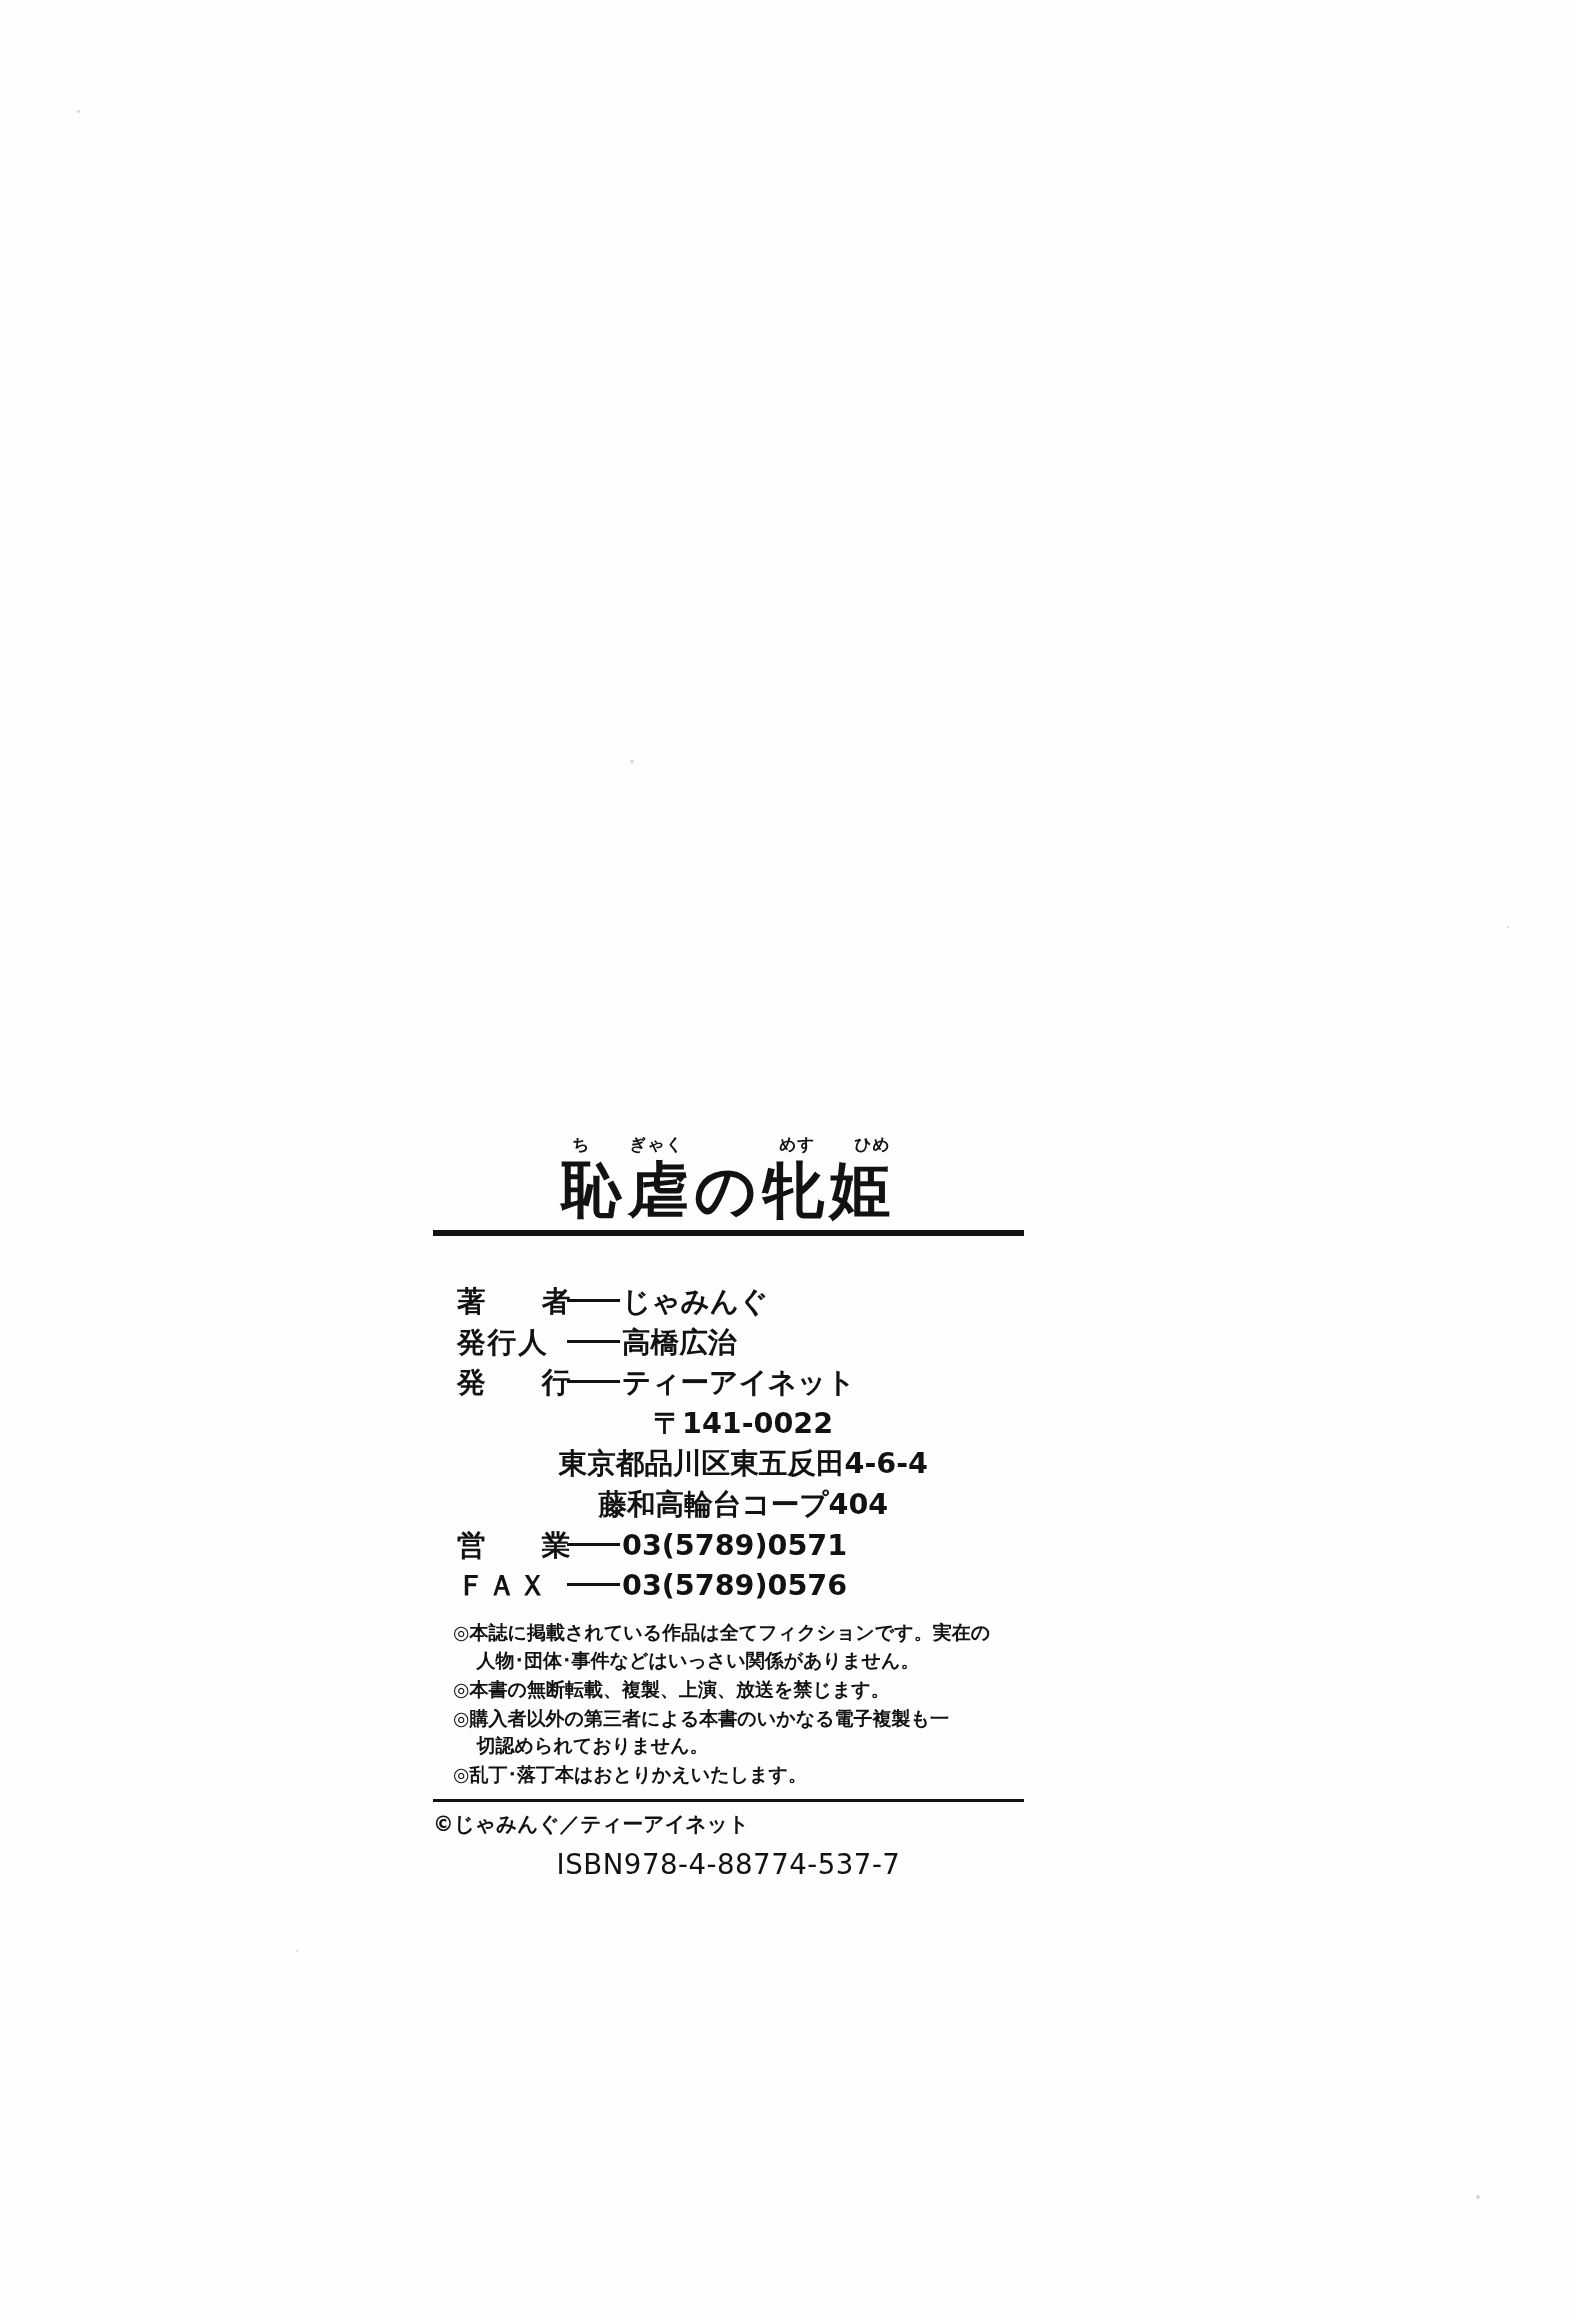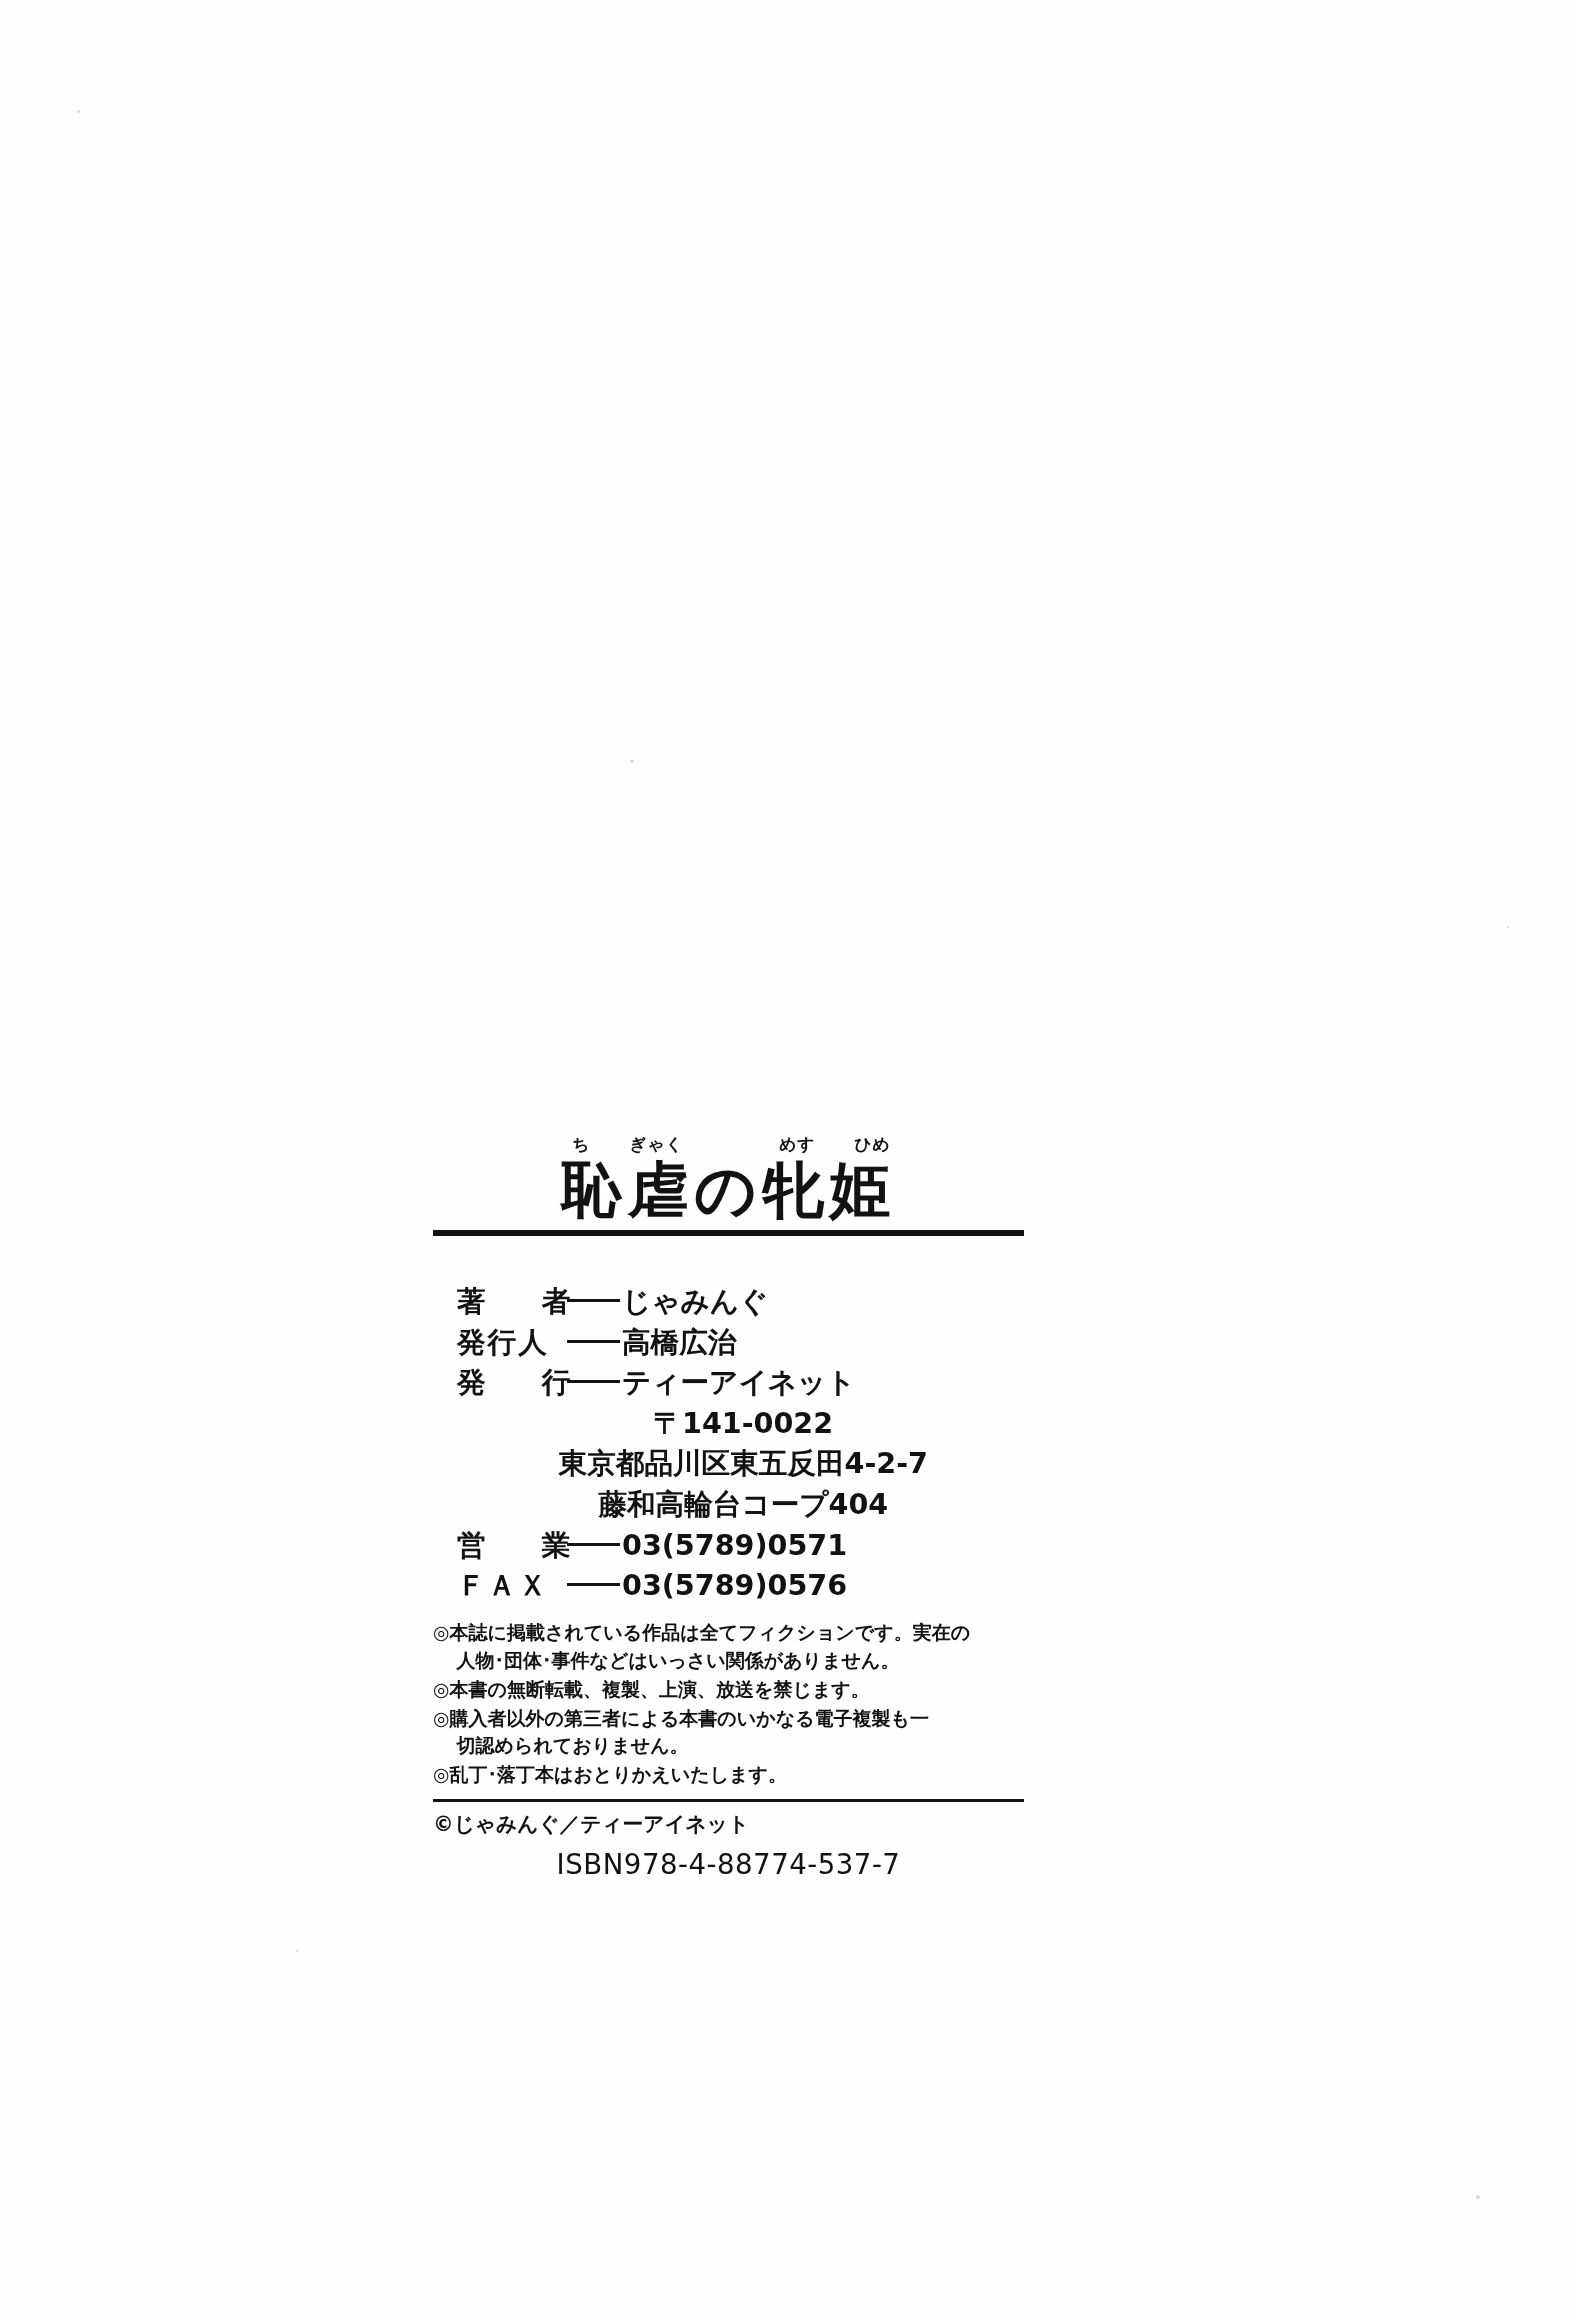--- a/index.html
+++ b/index.html
@@ -123,20 +123,21 @@
   .notes {
     margin-top: 13.8px;
     font-family: "DejaVu Sans", sans-serif;
     font-weight: bold;
     font-size: 19px;
     line-height: 1.46;
   }
   .note {
     margin-bottom: 1px;
     text-indent: 0;
+    margin-left: 20px;
   }
   .note .cont {
     display: block;
     padding-left: 23.6px;
   }
 
   .rule-bottom {
     border-top: 3px solid #121212;
     margin-top: 9.9px;
   }
@@ -198,21 +199,21 @@
       <span class="credit-value">高橋広治</span>
     </div>
 
     <div class="credit-row">
       <span class="credit-label">発　行</span>
       <span class="dash"></span>
       <span class="credit-value">ティーアイネット</span>
     </div>
 
     <div class="addr-line">〒141-0022</div>
-    <div class="addr-line">東京都品川区東五反田4-2-7</div>
+    <div class="addr-line">東京都品川区東五反田4-6-4</div>
     <div class="addr-line">藤和高輪台コープ404</div>
 
     <div class="credit-row">
       <span class="credit-label">営　業</span>
       <span class="dash"></span>
       <span class="credit-value">03(5789)0571</span>
     </div>
 
     <div class="credit-row">
       <span class="credit-label nospread">ＦＡＸ</span>

